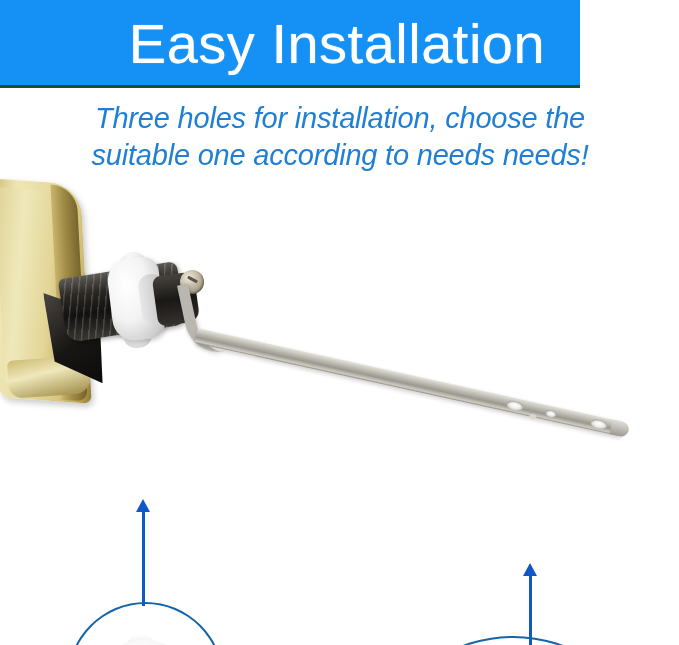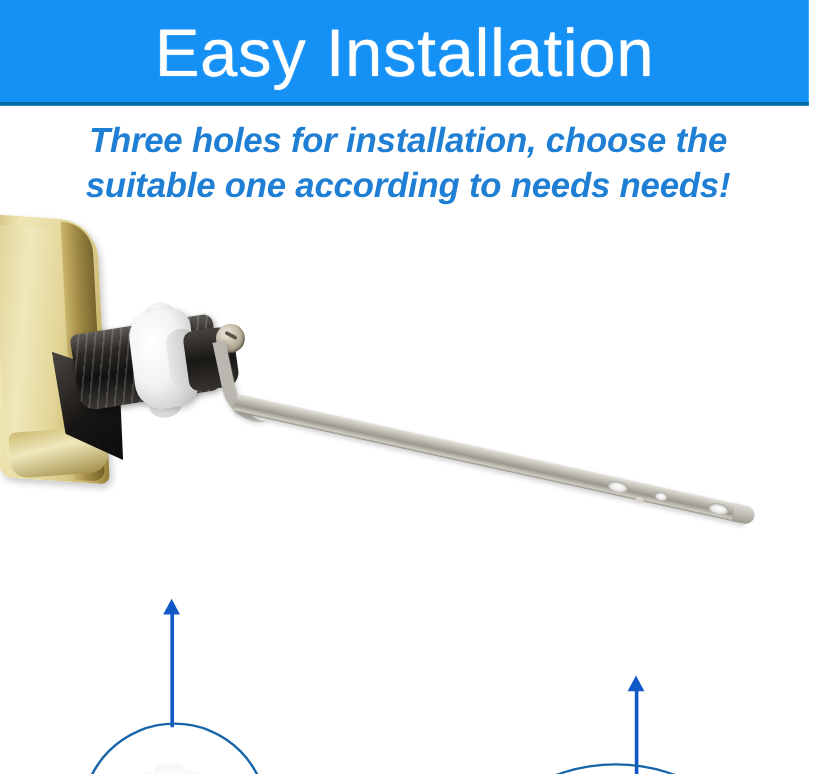--- a/index.html
+++ b/index.html
@@ -14,23 +14,23 @@
     position:relative;
     width:679px;height:645px;
     background:#ffffff;
     overflow:hidden;
   }
 
   
   .banner{
     position:absolute;
     left:0;top:0;
-    width:674px;height:88px;
+    width:580px;height:88px;
     background:#1591f5;
-    border-bottom:3px solid #0369a1;
+    border-bottom:3px solid #14532d;
     box-sizing:border-box;
   }
   .banner-title{
     position:absolute;
     left:0;top:0;
     width:674px;height:88px;
     display:flex;
     align-items:center;
     justify-content:center;
     color:#ffffff;
@@ -43,21 +43,21 @@
   }
 
   
   .subtitle{
     position:absolute;
     left:40px;top:100px;
     width:600px;
     text-align:center;
     color:#1f7fd4;
     font-size:29px;
-    font-weight:bold;
+    font-weight:normal;
     font-style:italic;
     line-height:1.27;
     letter-spacing:-0.2px;
   }
 
   
   .stage{
     position:absolute;
     left:0;top:170px;
     width:679px;height:475px;

